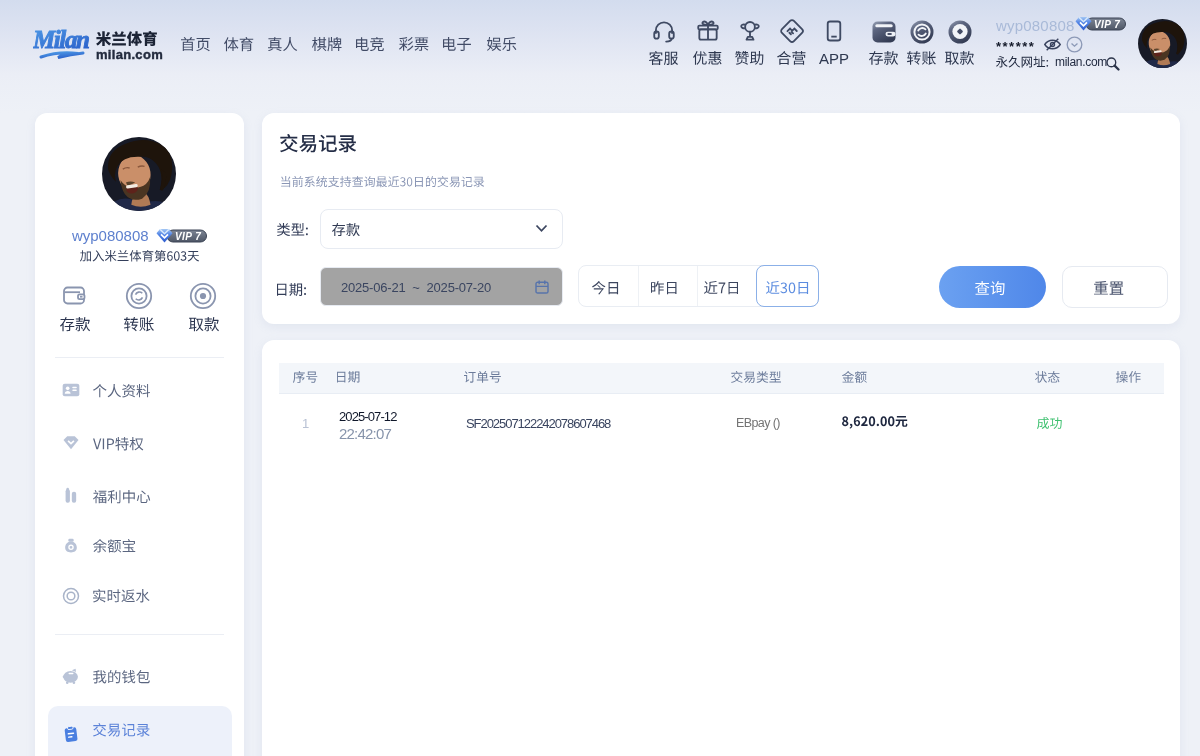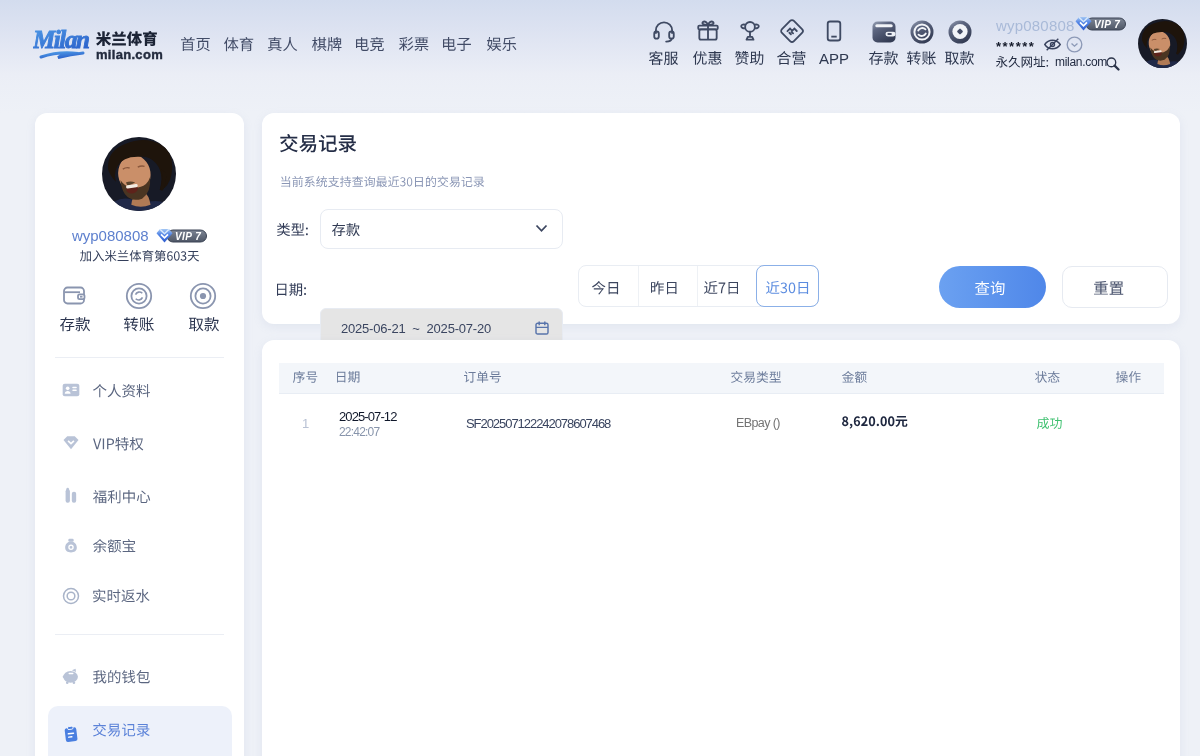--- a/index.html
+++ b/index.html
@@ -334,21 +334,21 @@
 
 <div id="card1" class="abs card">
 
   <div class="abs" style="left:58px;top:96px;width:243px;height:40px;border:1px solid #e7ebf2;border-radius:8px;background:#fff;">
 
     <svg class="abs" style="right:14px;top:14px;" width="13" height="9" viewBox="0 0 13 9" fill="none" stroke="#3c4660" stroke-width="1.8">
         <path d="M1.5 1.5 L6.5 6.8 L11.5 1.5"></path>
       </svg>
   </div>
 
-  <div class="abs" style="left:58px;top:154px;width:243px;height:39px;border:1px solid #e7ebf2;border-radius:6px;background:#e5e5e5;margin-top:41px;">
+  <div class="abs" style="left:58px;top:154px;width:243px;height:39px;border:1px solid #e7ebf2;border-radius:6px;background:#a3a3a3;">
     <span class="abs" style="left:20px;top:12px;font-size:13px;letter-spacing:-0.2px;color:#3a4560;">2025-06-21&nbsp; ~&nbsp; 2025-07-20</span>
     <svg class="abs" style="right:12px;top:11px;" width="16" height="16" viewBox="0 0 20 20" fill="none" stroke="#5874ab" stroke-width="1.8">
       <rect x="2.5" y="4" width="15" height="13.5" rx="2"></rect>
       <path d="M6.5 2 v4.5 M13.5 2 v4.5 M2.5 9.2 h15"></path>
     </svg>
   </div>
 
   <div class="abs" style="left:316px;top:152px;width:241px;height:42px;border:1px solid #e9edf3;border-radius:8px;background:#fff;display:flex;">
     <div style="flex:1;display:flex;align-items:center;justify-content:center;font-size:15px;color:#3c465f;border-right:1px solid #eef1f5;"></div>
     <div style="flex:1;display:flex;align-items:center;justify-content:center;font-size:15px;color:#3c465f;border-right:1px solid #eef1f5;"></div>
@@ -366,21 +366,21 @@
     
     
     
     
     
     
   </div>
   <div class="abs" style="left:0;top:55px;width:918px;height:60px;">
     <span class="abs" style="left:40px;top:21px;font-size:13px;color:#b9c2d4;">1</span>
     <span class="abs" style="left:77px;top:14px;font-size:13px;letter-spacing:-0.9px;color:#0f172a;">2025-07-12</span>
-    <span class="abs" style="left:77px;top:30px;font-size:12px;letter-spacing:-0.8px;color:#8794ab;">22:42:07</span>
+    <span class="abs" style="left:77px;top:30px;font-size:15px;letter-spacing:-0.8px;color:#8794ab;">22:42:07</span>
     <span class="abs" style="left:204px;top:21px;font-size:13px;letter-spacing:-1.05px;color:#39445f;">SF202507122242078607468</span>
     <span class="abs" style="left:474px;top:21px;font-size:12.5px;letter-spacing:-0.6px;color:#737373;">EBpay ()</span>
 
   </div>
 </div>
 
 <div id="cjk">
 <svg class="abs" style="left:96px;top:30.5px;" width="61.9" height="16.0" viewBox="0.26 -13.52 61.9 16.0">
       <path d="M11.9 -12.6C11.4 -11.4 10.6 -9.8 9.9 -8.8L11.9 -7.9C12.7 -8.9 13.6 -10.3 14.4 -11.7ZM1.3 -11.7C2.1 -10.6 2.9 -9.1 3.1 -8.1L5.4 -9.1C5.1 -10.1 4.2 -11.5 3.4 -12.6ZM6.5 -13.3V-7.5H0.7V-5.3H5.1C3.9 -3.5 2.1 -1.8 0.3 -0.8C0.8 -0.4 1.6 0.5 1.9 1.1C3.6 -0.1 5.3 -1.7 6.5 -3.6V1.5H9V-3.7C10.3 -1.8 11.9 -0.1 13.5 1.1C13.9 0.4 14.7 -0.5 15.3 -0.9C13.5 -1.9 11.7 -3.6 10.5 -5.3H14.8V-7.5H9V-13.3Z M17.5 -5.7V-3.5H28.7V-5.7ZM16.2 -1.2V1H30.2V-1.2ZM16.6 -10V-7.8H30V-10H26.8C27.2 -10.8 27.7 -11.7 28.2 -12.6L25.9 -13.3C25.5 -12.2 24.9 -11 24.4 -10H21L22.2 -10.6C21.9 -11.4 21.2 -12.5 20.6 -13.2L18.7 -12.3C19.1 -11.6 19.7 -10.7 20 -10Z M36 -10.7V-8.6H38.7C37.9 -6.2 36.6 -4 35.1 -2.5V-9.7C35.6 -10.7 36 -11.6 36.3 -12.5L34.2 -13.2C33.5 -11.1 32.3 -8.9 31.1 -7.6C31.4 -7 32.1 -5.7 32.3 -5.2C32.5 -5.5 32.8 -5.8 33 -6.1V1.5H35.1V-2.3C35.6 -1.9 36.3 -1.2 36.6 -0.7C37.1 -1.2 37.5 -1.8 37.9 -2.4V-1H39.6V1.3H41.9V-1H43.7V-2.3C44 -1.7 44.4 -1.2 44.8 -0.7C45.2 -1.3 45.9 -2.1 46.4 -2.5C45 -3.9 43.7 -6.3 42.9 -8.6H45.9V-10.7H41.9V-13.2H39.6V-10.7ZM39.6 -3H38.3C38.8 -3.9 39.2 -5 39.6 -6ZM41.9 -3V-6.3C42.3 -5.1 42.7 -4 43.3 -3Z M57.1 -4.9V-4.4H51.4V-4.9ZM49.1 -6.7V1.5H51.4V-0.9H57.1V-0.6C57.1 -0.4 57 -0.3 56.7 -0.3C56.4 -0.2 55 -0.2 54.2 -0.3C54.5 0.2 54.8 0.9 54.9 1.5C56.4 1.5 57.5 1.5 58.3 1.2C59.1 0.9 59.4 0.5 59.4 -0.6V-6.7ZM51.4 -2.9H57.1V-2.4H51.4ZM52.8 -12.9 53.2 -12H47.3V-10.1H50C49.7 -9.8 49.4 -9.7 49.2 -9.6C48.8 -9.3 48.5 -9.1 48.1 -9C48.4 -8.4 48.7 -7.3 48.9 -6.8C49.6 -7.1 50.7 -7.1 58 -7.5C58.3 -7.2 58.5 -7 58.7 -6.7L60.7 -8C60.1 -8.6 59.1 -9.4 58.3 -10.1H61.2V-12H55.9L55.1 -13.5ZM55.6 -9.7 56.1 -9.3 52.2 -9.1C52.6 -9.4 53.1 -9.7 53.5 -10.1H56.2Z" fill="#1c2436"></path>
     </svg>

